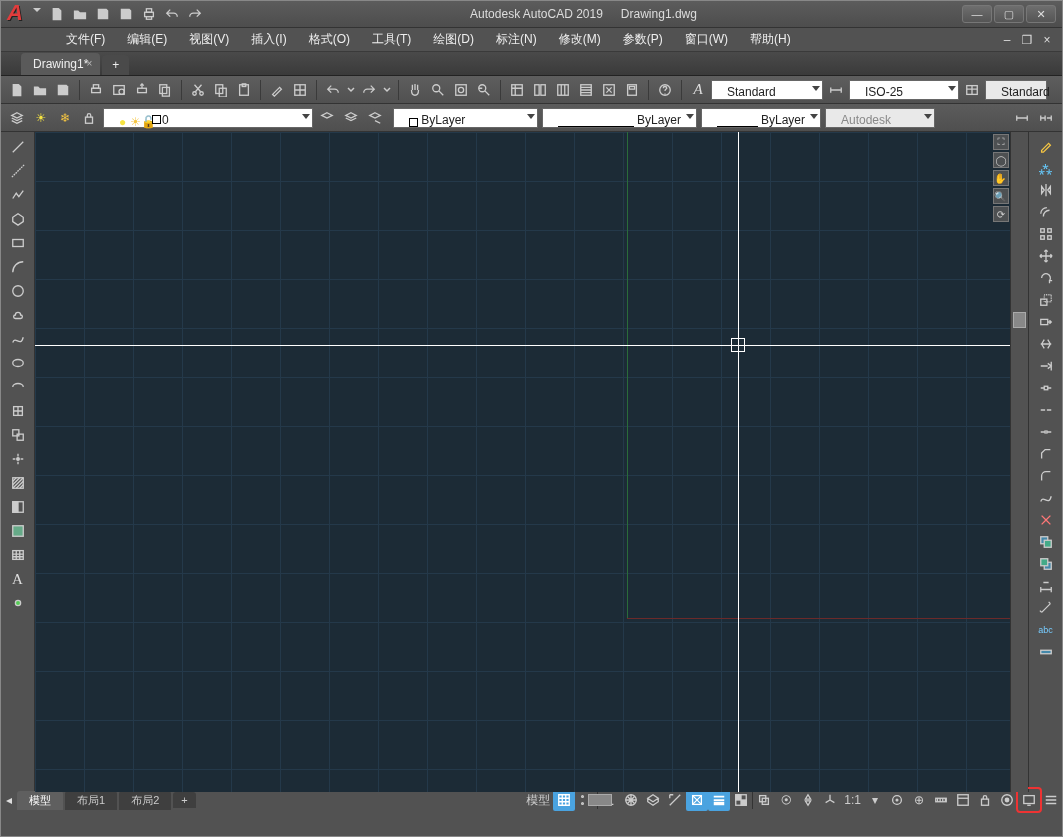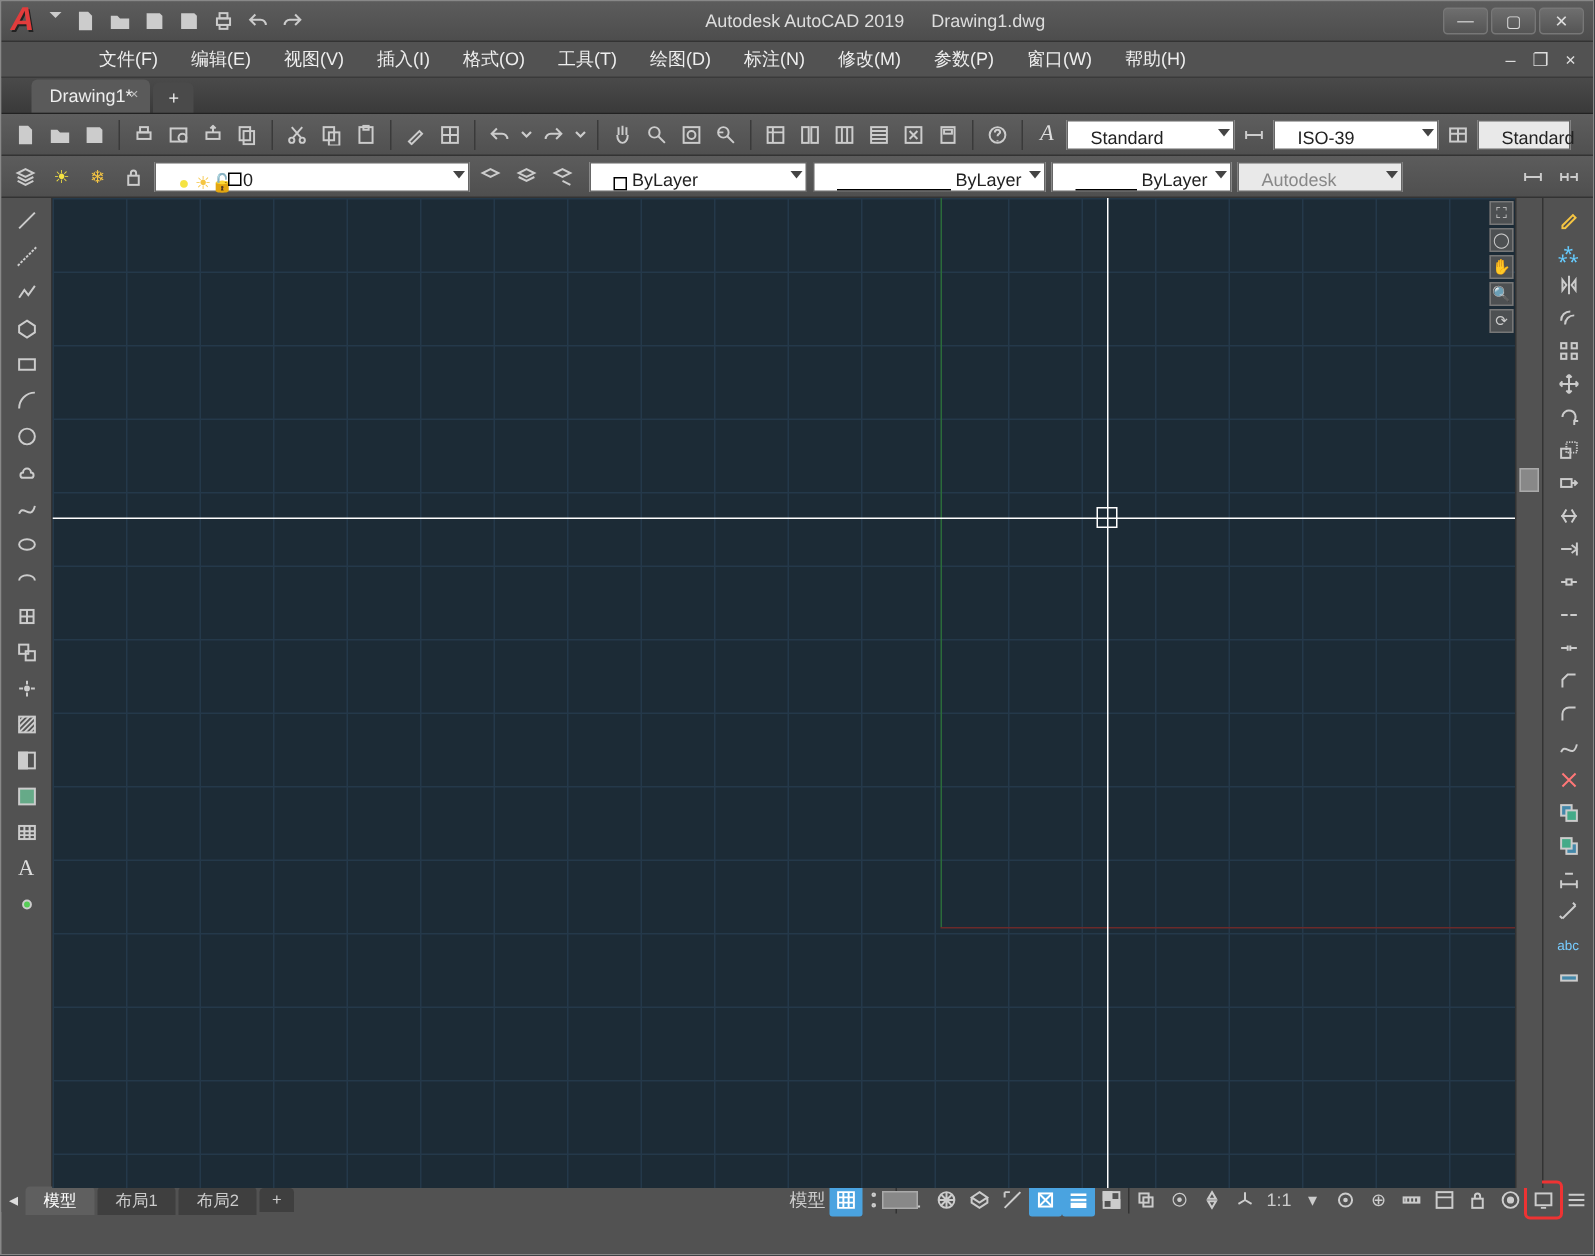--- a/index.html
+++ b/index.html
@@ -326,21 +326,21 @@
     <div class="combo txtstyle">
         <span>Standard</span>
         <div class="dd"></div>
       </div>
     <div class="ibtn">
         <svg viewBox="0 0 16 16">
           <path d="M2 8h12M2 5v6M14 5v6"></path>
         </svg>
       </div>
     <div class="combo dimstyle">
-        <span>ISO-39</span>
+        <span>ISO-25</span>
         <div class="dd"></div>
       </div>
     <div class="ibtn">
         <svg viewBox="0 0 16 16">
           <rect x="2" y="3" width="12" height="10"></rect>
           <path d="M2 7h12M8 3v10"></path>
         </svg>
       </div>
     <div class="combo tbstyle">
         <span>Standard</span>

